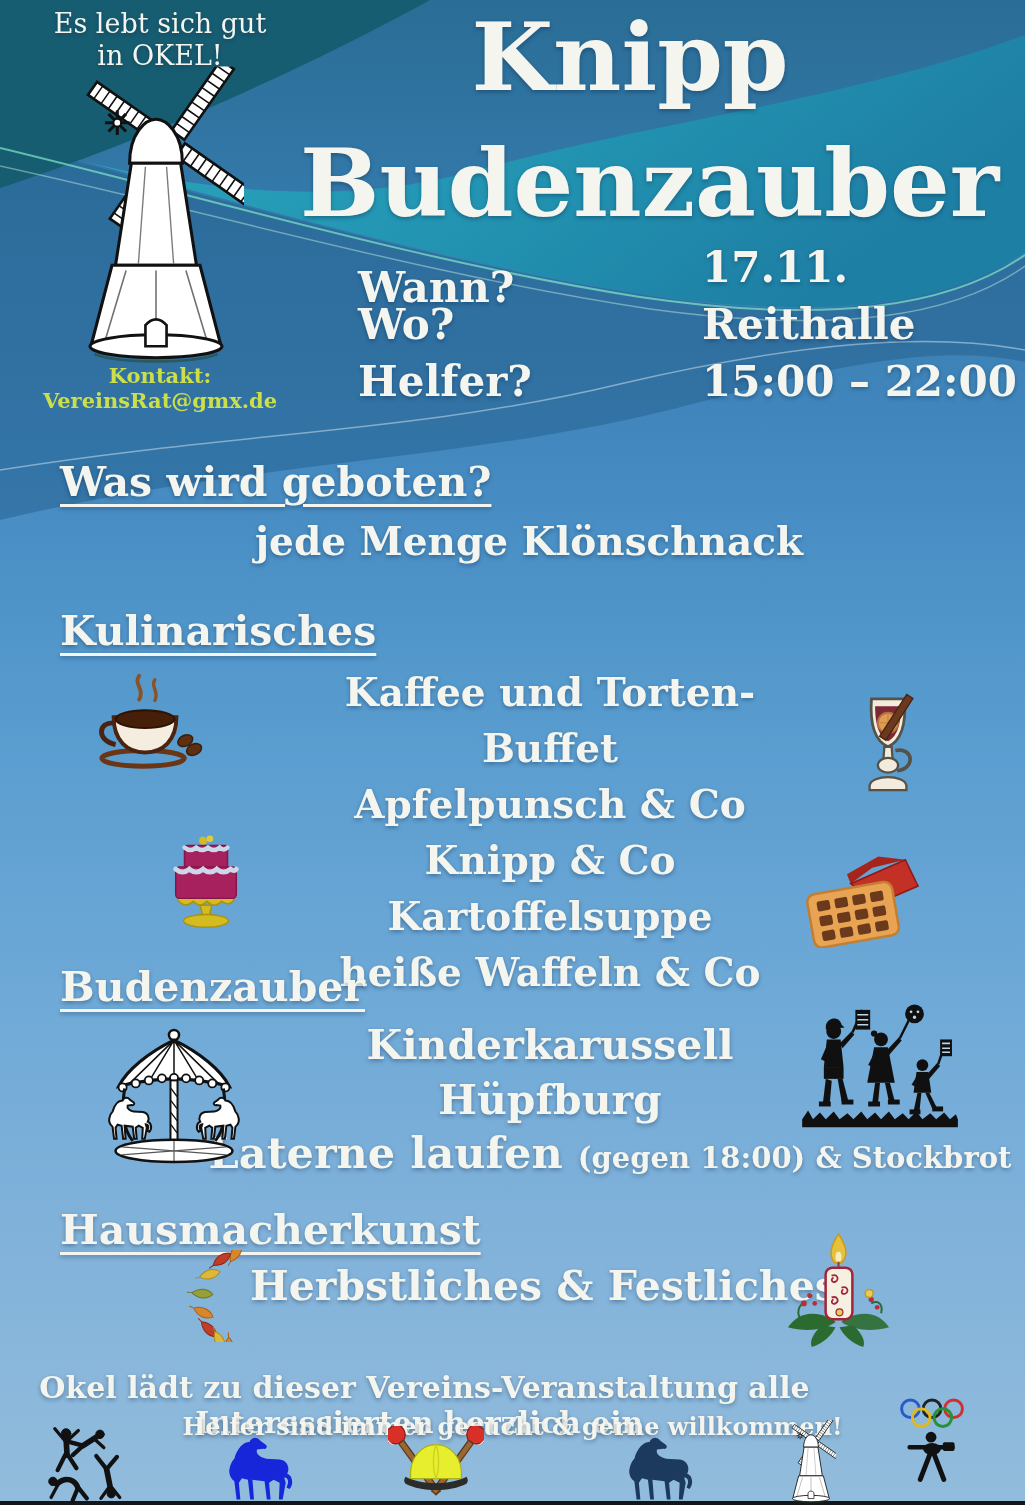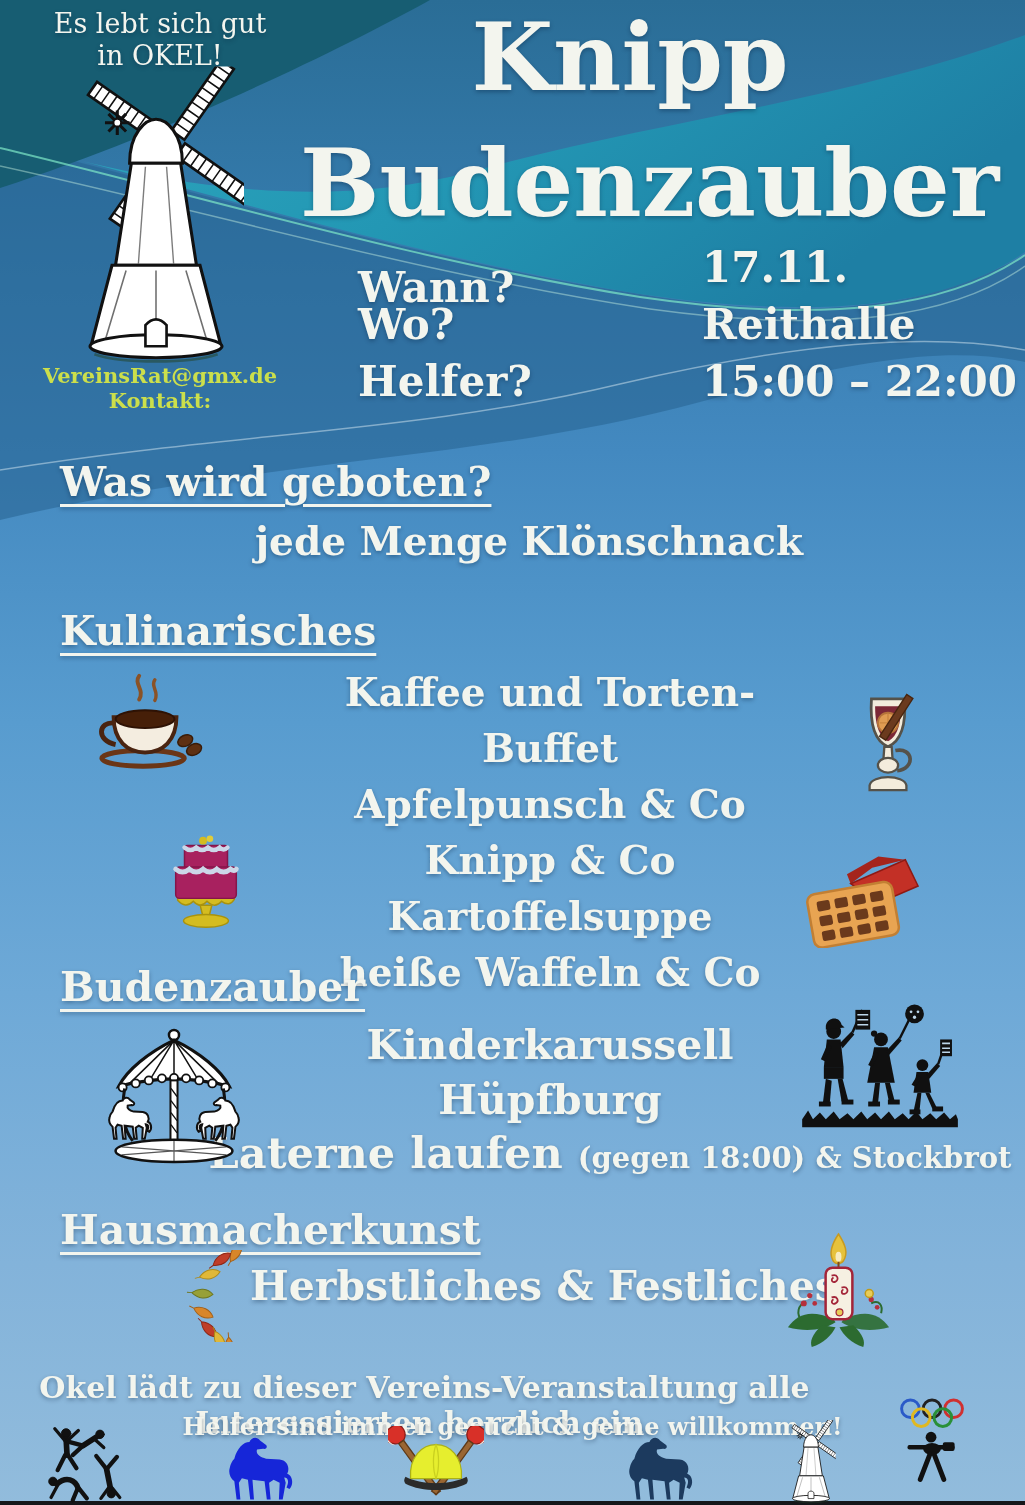--- a/index.html
+++ b/index.html
@@ -94,22 +94,22 @@
     <div>in OKEL!</div>
   </div>
 
   <span class="abs" style="left:68px;top:66px;">
     <svg width="176" height="300" viewBox="0 0 200 340">
         <use href="#windmill"></use>
       </svg>
   </span>
 
   <div class="abs" style="left:35px;top:364px;width:250px;text-align:center;font-size:21px;font-weight:bold;line-height:1.18;color:#ccdf4b;">
+    <div>Kontakt:</div>
     <div>VereinsRat@gmx.de</div>
-    <div>Kontakt:</div>
   </div>
 
   <div class="abs shadow" style="left:315px;top:10px;width:630px;text-align:center;font-size:94px;font-weight:bold;line-height:1.0;">Knipp</div>
   <div class="abs shadow" style="left:300px;top:136px;width:660px;text-align:center;font-size:94px;font-weight:bold;line-height:1.0;">Budenzauber</div>
 
   <div>
     <div class="abs qa-label shadow" style="left:358px;top:243px;margin-top:20px;">Wann?</div>
     <div class="abs qa-value shadow" style="left:672px;top:243px;">17.11.</div>
     <div class="abs qa-label shadow" style="left:358px;top:300px;">Wo?</div>
     <div class="abs qa-value shadow" style="left:672px;top:300px;">Reithalle</div>

